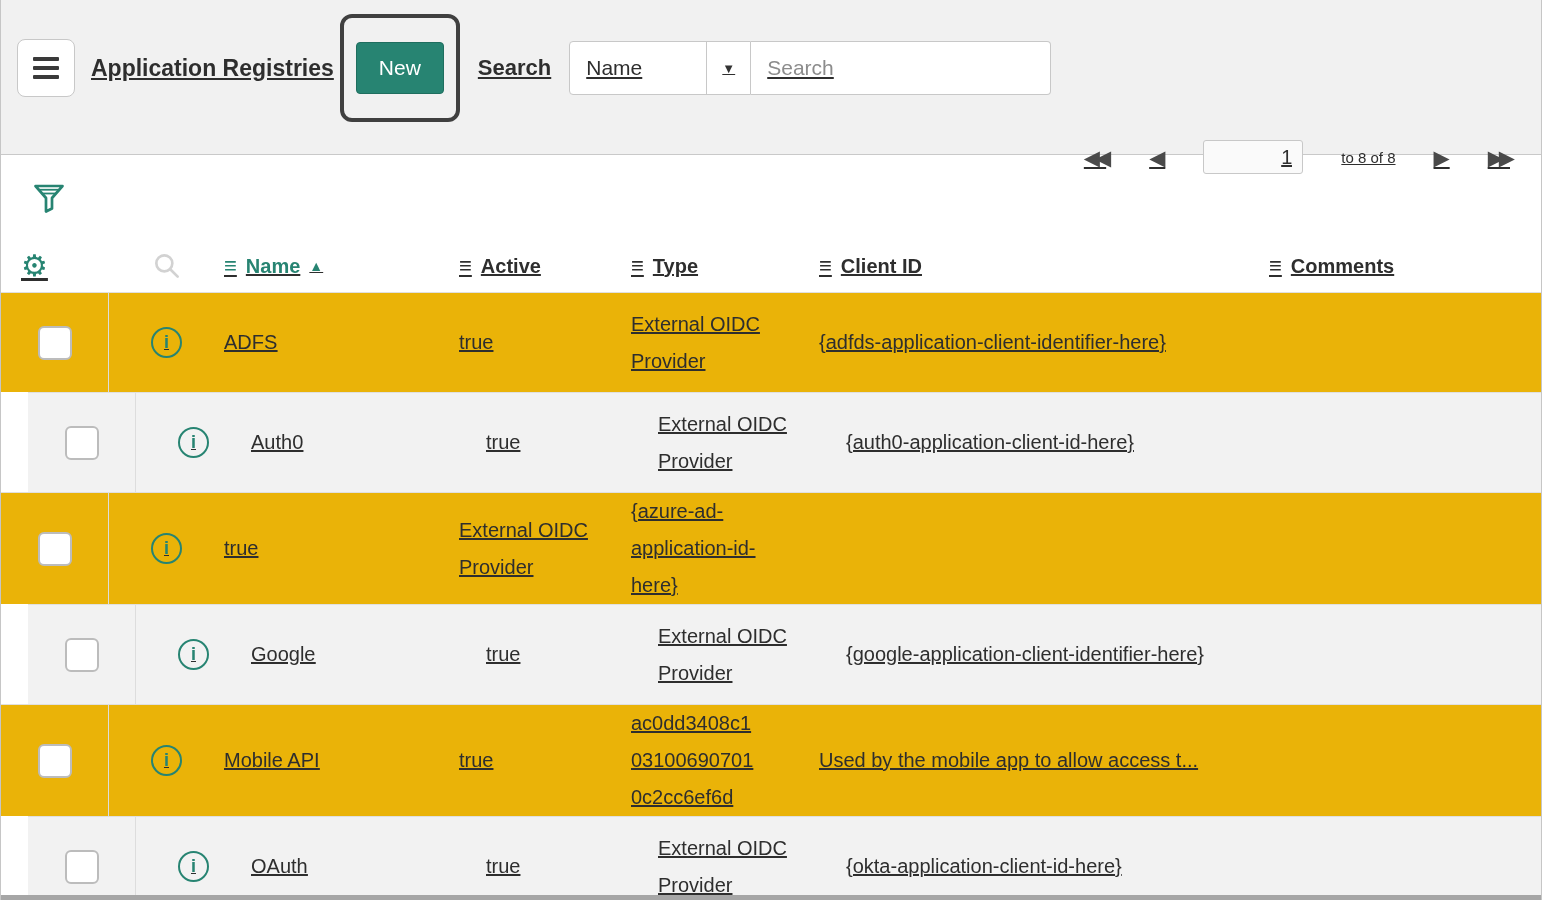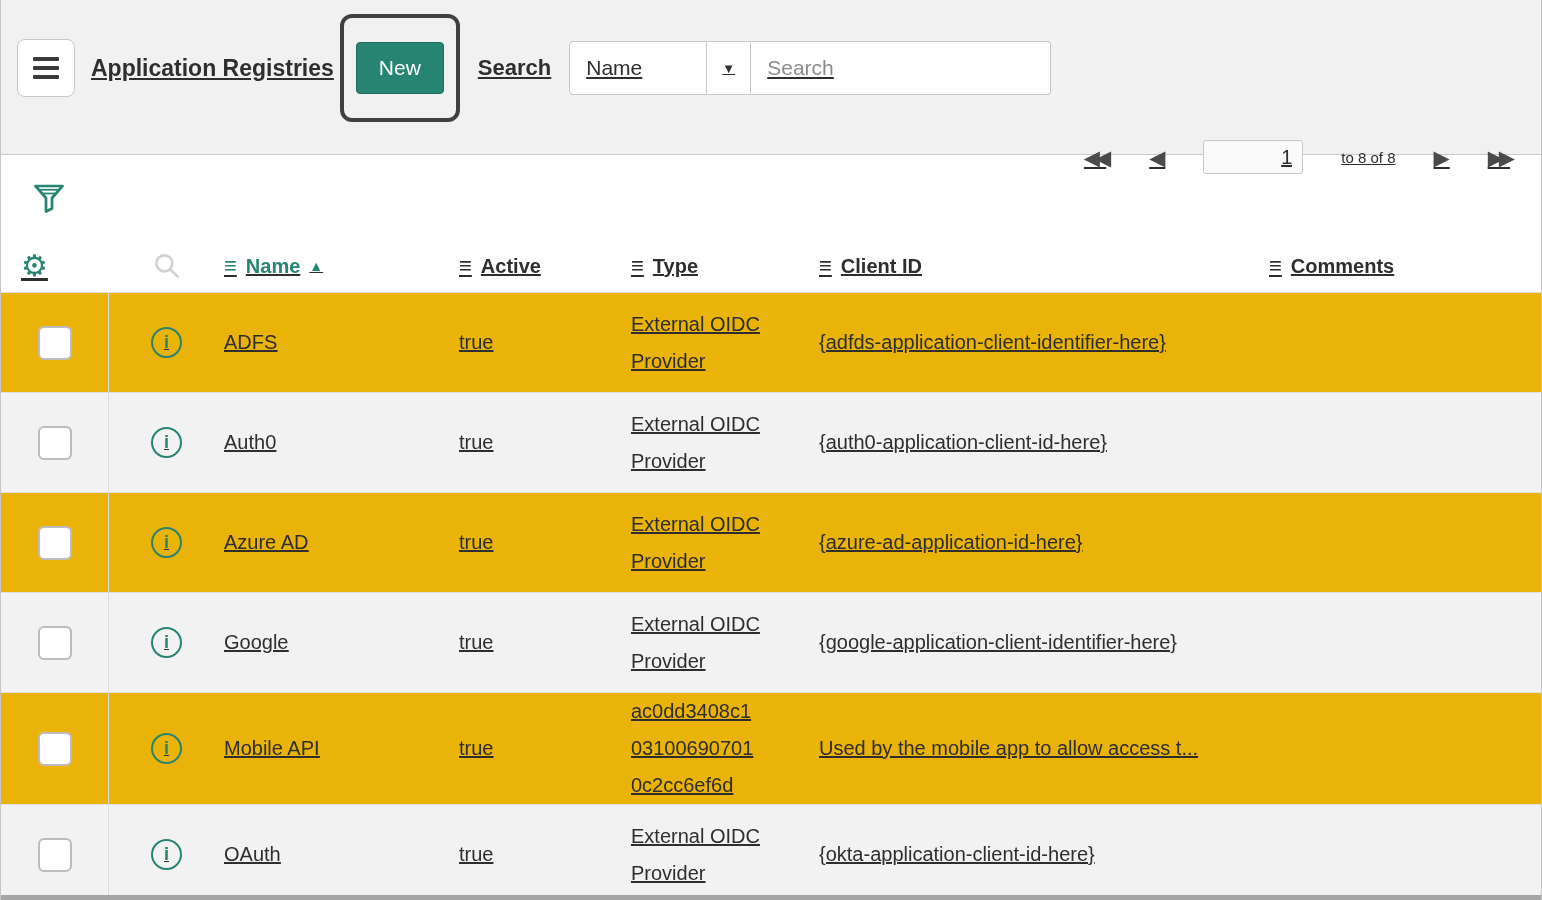--- a/index.html
+++ b/index.html
@@ -46,21 +46,21 @@
   .grid-cols { display:grid; grid-template-columns:108px 115px 235px 172px 188px 450px 1fr; }
   .list-header { height:52px; align-items:center; }
   .hdr-gear { display:flex; align-items:center; padding-left:20px; font-size:30px; color:#278472; cursor:pointer; line-height:1; }
   .hdr-search { display:flex; align-items:center; justify-content:center; cursor:pointer; }
   .col-hdr { display:flex; align-items:center; gap:9px; font-size:20px; font-weight:bold; color:#2e2e2e; cursor:pointer; }
   .col-hdr.sorted { color:#278472; }
   .col-menu-icon { font-size:22px; line-height:1; }
   .sort-icon { font-size:14px; color:#278472; }
 
   .row { min-height:100px; align-items:center; border-top:1px solid #e0e0e0; background:#eab308; }
-  .row.alt { background:#f2f2f2; }
+  .row.alt { background:#f2f2f2;margin-left:27px; }
   .cell-check { height:100%; align-self:stretch; border-right:1px solid #ddd; display:flex; align-items:center; justify-content:center; }
   .checkbox { width:34px; height:34px; background:#fff; border:2px solid #bcbcbc; border-radius:6px; cursor:pointer; }
   .cell-info { display:flex; align-items:center; justify-content:center; }
   .info-icon { width:31px; height:31px; border:2px solid #278472; border-radius:50%; color:#278472;
     display:flex; align-items:center; justify-content:center; font-size:18px; font-weight:bold; cursor:pointer; }
   .info-icon::after { content:"i"; }
   .cell { font-size:20px; line-height:1.85; }
   .record-link { color:#2e2e2e; text-decoration:underline; cursor:pointer; }
   .cell-client { padding-right:62px; word-break:break-word; }
   .cell-comments { }
@@ -171,21 +171,20 @@
     <div class="cell cell-comments"></div>
   </div>
 
   <div class="grid-cols row">
     <div class="cell-check">
         <span class="checkbox"></span>
       </div>
     <div class="cell-info">
         <span class="info-icon"></span>
       </div>
-    <div class="cell"><a class="record-link">Azure AD</a></div>
     <div class="cell">true</div>
     <div class="cell">External OIDC Provider</div>
     <div class="cell cell-client">{azure-ad-application-id-here}</div>
     <div class="cell cell-comments"></div>
   </div>
 
   <div class="grid-cols row alt">
     <div class="cell-check">
         <span class="checkbox"></span>
       </div>

